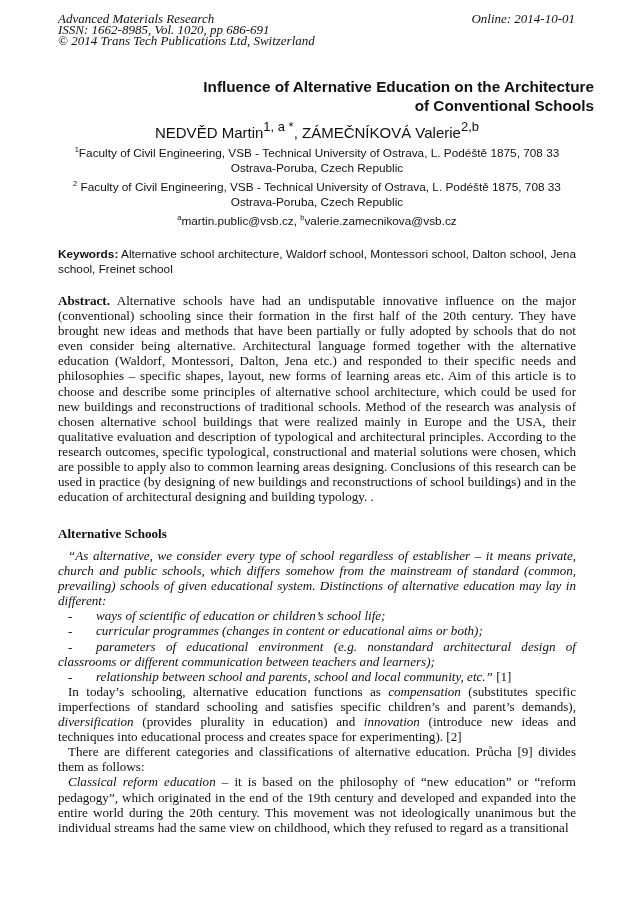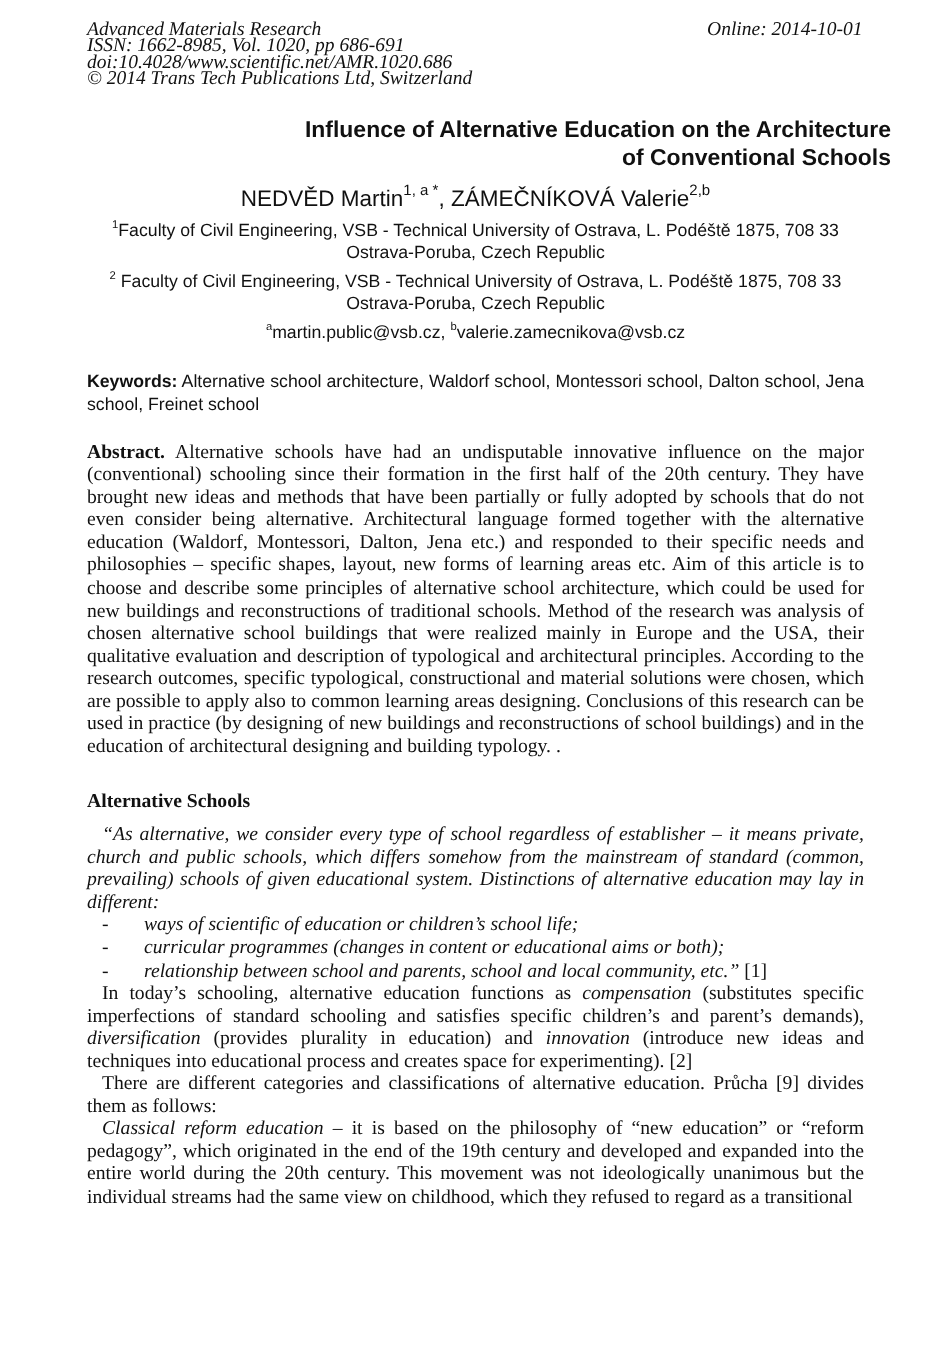--- a/index.html
+++ b/index.html
@@ -12,21 +12,21 @@
   .hdr-right { right: 59px; top: 13px; }
   .title {
     position: absolute; left: 40px; width: 554px; top: 77px;
     text-align: right; font-family: "Liberation Sans", sans-serif; font-weight: bold;
     font-size: 15.3px; line-height: 19px;
   }
   .authors {
     position: absolute; left: 40px; width: 554px; top: 123px; text-align: center;
     font-family: "Liberation Sans", sans-serif; font-size: 15px; line-height: 19px;
   }
-  .authors sup { font-size: 10px; vertical-align: 7px; line-height: 0; }
+  .authors sup { font-size: 13px; vertical-align: 7px; line-height: 0; }
   .aff {
     position: absolute; left: 50px; width: 534px; text-align: center;
     font-family: "Liberation Sans", sans-serif; font-size: 11.8px; line-height: 15px;
   }
   .aff sup { font-size: 7.5px; vertical-align: 5px; line-height: 0; }
   .aff1 { top: 146px; }
   .aff2 { top: 180px; }
   .emails { top: 214px; }
   .keywords {
     position: absolute; left: 58px; width: 518px; top: 247px;
@@ -56,21 +56,20 @@
   .ref { font-style: normal; }
   .para { margin: 0; text-indent: 10px; }
   .para i { font-style: italic; }
 </style>
 </head>
 <body>
 
 <div class="hdr hdr-left">
   <div>Advanced Materials Research</div>
   <div>ISSN: 1662-8985, Vol. 1020, pp 686-691</div>
-  <div>doi:10.4028/www.scientific.net/AMR.1020.686</div>
   <div>© 2014 Trans Tech Publications Ltd, Switzerland</div>
 </div>
 <div class="hdr hdr-right">Online: 2014-10-01</div>
 
 <div class="title">
   <div>Influence of Alternative Education on the Architecture</div>
   <div>of Conventional Schools</div>
 </div>
 
 <div class="authors">
@@ -104,20 +103,23 @@
 <div class="body-text quote">
   <p class="indent">“As alternative, we consider every type of school regardless of establisher – it means private, church and public schools, which differs somehow from the mainstream of standard (common, prevailing) schools of given educational system. Distinctions of alternative education may lay in different:</p>
   <div class="bullet">
     <span class="dash">-</span>
     <span class="btext">ways of scientific of education or children’s school life;</span>
   </div>
   <div class="bullet">
     <span class="dash">-</span>
     <span class="btext">curricular programmes (changes in content or educational aims or both);</span>
   </div>
+  <div class="bullet wrap">
+    <span class="dash">-</span><span>parameters of educational environment (e.g. nonstandard architectural design of classrooms or different communication between teachers and learners);</span>
+  </div>
   <div class="bullet">
     <span class="dash">-</span>
     <span class="btext"><span>relationship between school and parents, school and local community, etc.”</span><span class="ref"> [1]</span></span>
   </div>
   <p class="para" style="font-style:normal"><span>In today’s schooling, alternative education functions as </span><i>compensation</i><span> (substitutes specific imperfections of standard schooling and satisfies specific children’s and parent’s demands), </span><i>diversification</i><span> (provides plurality in education) and </span><i>innovation</i><span> (introduce new ideas and techniques into educational process and creates space for experimenting). [2]</span></p>
   <p class="para" style="font-style:normal">There are different categories and classifications of alternative education. Průcha [9] divides them as follows:</p>
   <p class="para" style="font-style:normal"><i>Classical reform education</i><span> – it is based on the philosophy of “new education” or “reform pedagogy”, which originated in the end of the 19th century and developed and expanded into the entire world during the 20th century. This movement was not ideologically unanimous but the individual streams had the same view on childhood, which they refused to regard as a transitional</span></p>
 </div>
 
 </body></html>

